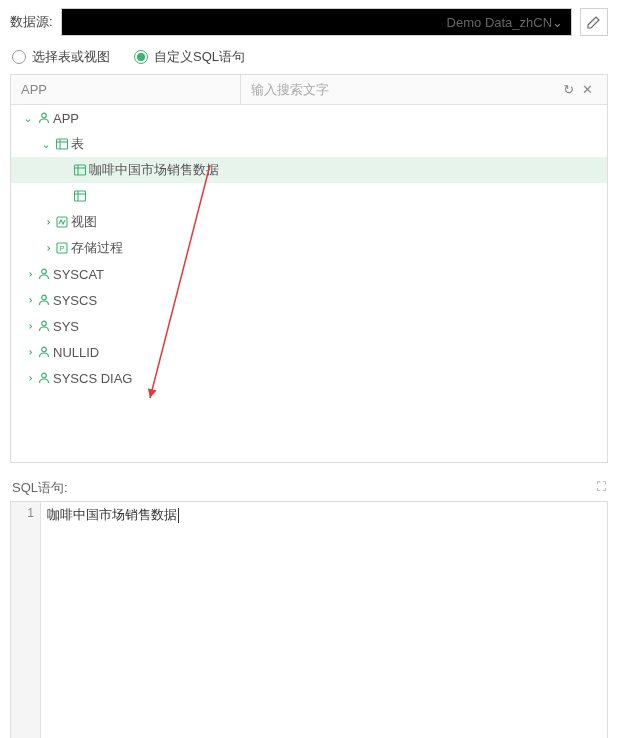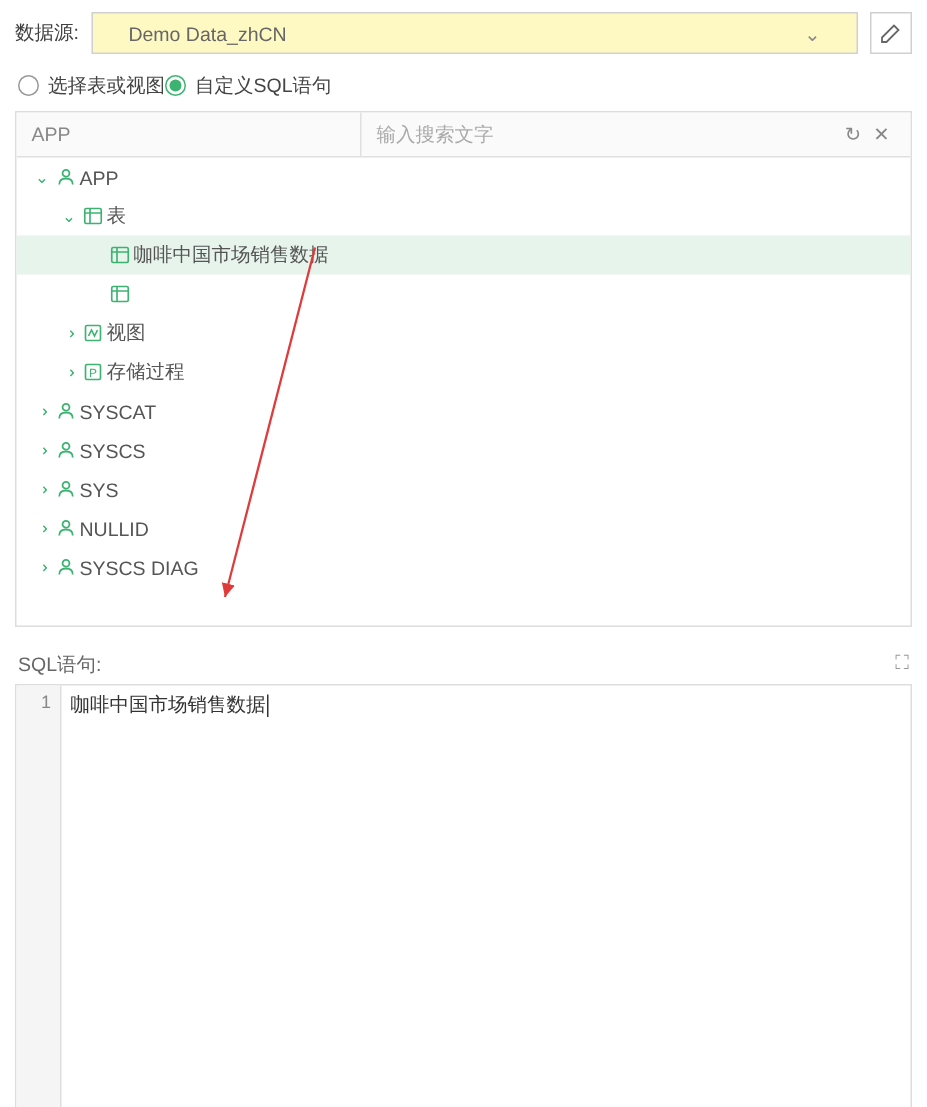--- a/index.html
+++ b/index.html
@@ -18,54 +18,54 @@
     padding: 8px 10px;
     gap: 8px;
   }
   .ds-label { color: #404040; white-space: nowrap; }
   .ds-select {
     flex: 1;
     height: 28px;
     border: 1px solid #d0d0d0;
     display: flex;
     align-items: center;
-    justify-content: space-between;
-    padding: 0 24px;
+    justify-content: flex-end;
+    padding: 0 8px;
     color: #666;
     cursor: pointer;
-    background: #fef9c3;
+    background: #000000;
   }
   .ds-select .chev { color: #888; }
   .edit-btn {
     width: 28px; height: 28px;
     border: 1px solid #d0d0d0;
     display: flex; align-items: center; justify-content: center;
     cursor: pointer; color: #666;
   }
   .mode-row {
-    display: flex; align-items: center; gap: 0;
+    display: flex; align-items: center; gap: 24px;
     padding: 4px 12px 8px;
   }
   .radio {
     display: flex; align-items: center; gap: 6px;
     cursor: pointer; color: #444;
   }
   .radio-circle {
     width: 14px; height: 14px; border-radius: 50%;
     border: 1.5px solid #999; position: relative;
   }
   .radio.selected .radio-circle { border-color: #3cb371; }
   .radio.selected .radio-circle::after {
     content: ""; position: absolute; inset: 2px;
     background: #3cb371; border-radius: 50%;
   }
   .tree-panel {
     border: 1px solid #ddd;
     margin: 0 10px;
-    height: 344px;
+    height: 389px;
     display: flex; flex-direction: column;
     overflow: hidden;
     justify-content: space-between;
   }
   .tree-header {
     display: flex;
     border-bottom: 1px solid #e0e0e0;
     height: 30px;
     background: #fafafa;
   }

